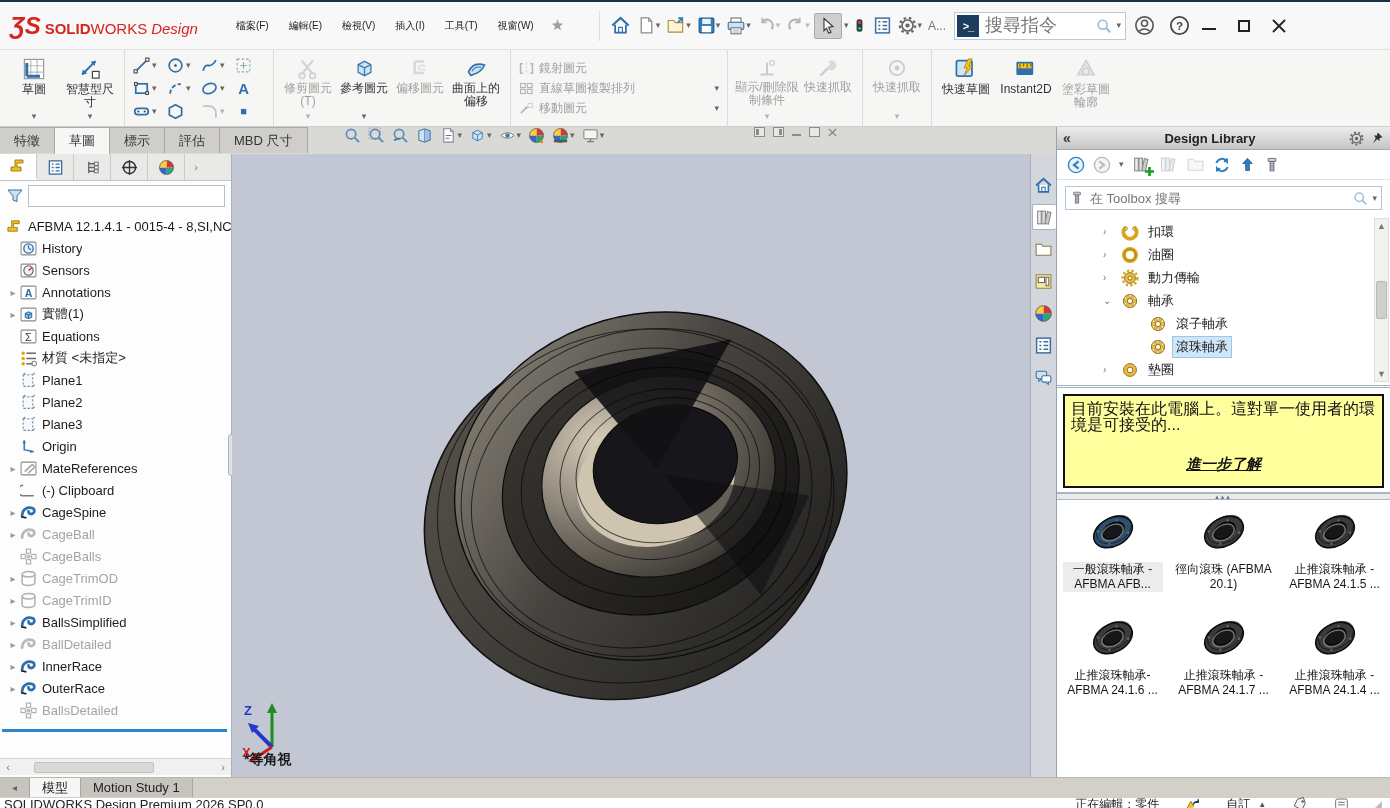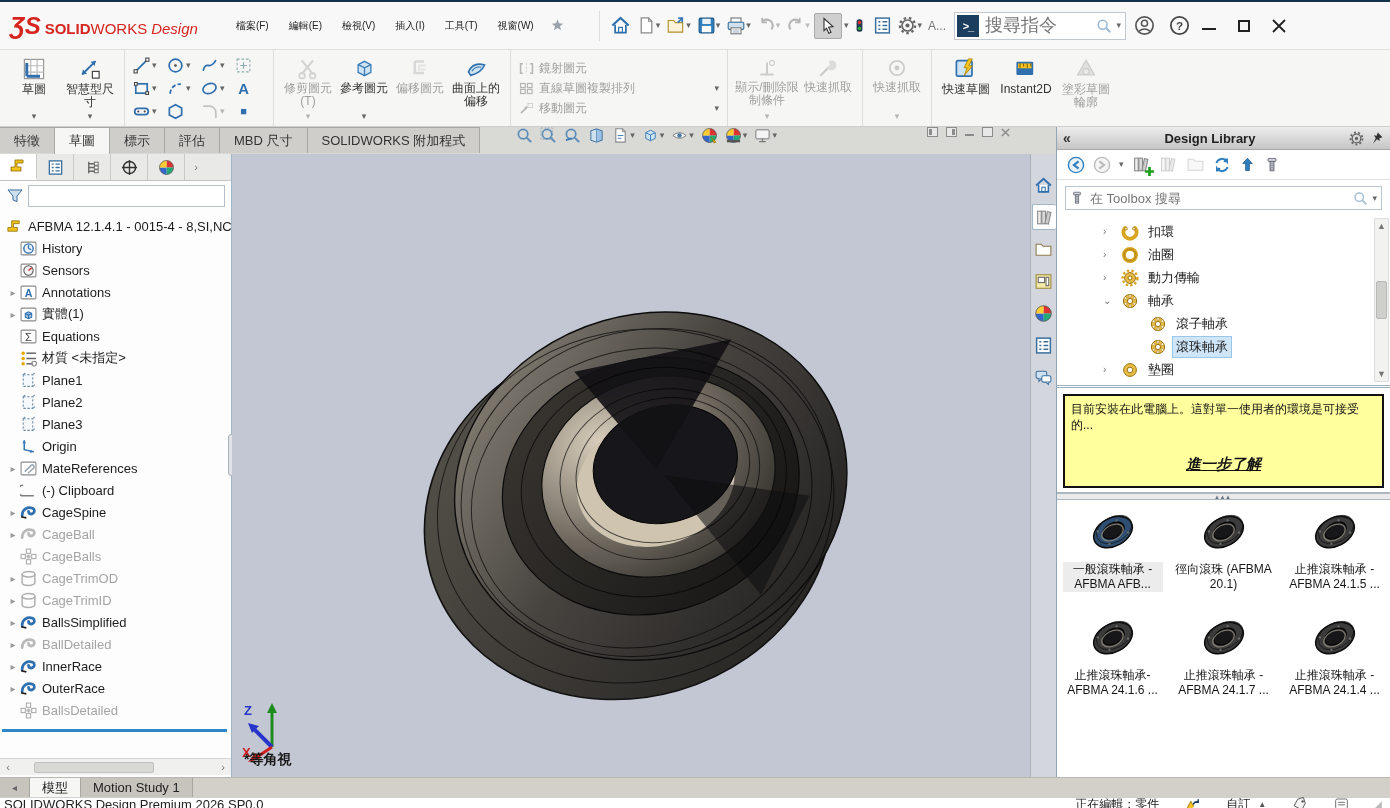--- a/index.html
+++ b/index.html
@@ -79,21 +79,21 @@
   .dl-tree{position:relative;height:172px;font-size:13px;color:#1c1c1c;border-bottom:3px double #9fb0bd;padding-top:4px}
   .dlrow{display:flex;align-items:center;height:23px;padding-left:46px;gap:6px;white-space:nowrap}
   .dlrow .aw{width:12px;color:#777;font-size:10px;flex:0 0 12px}
   .dlrow.child{padding-left:92px}
   .dlrow.sel .lbltxt{background:#cfe6f9;outline:1px solid #9cc6e8}
   .dlrow .lbltxt{padding:1px 3px}
   .dl-scroll{position:absolute;right:1px;top:2px;width:15px;height:164px;background:#f2f2f0;border:1px solid #ddd;display:flex;flex-direction:column;align-items:center;justify-content:space-between;font-size:9px;color:#777;padding:2px 0}
   .dl-scroll .sth{width:11px;height:38px;background:#cfcfcc;border:1px solid #b8b8b6;border-radius:2px}
   .toolbox-msg{margin:6px 6px 4px 6px;border:2px solid #111;background:#ffff9e;padding:4px 6px;text-align:center}
   .toolbox-msg .t{font-size:13px;color:#222}
-  .toolbox-msg .b{font-size:12px;color:#111;text-align:left;line-height:16px;margin-top:1px}
+  .toolbox-msg .b{font-size:16px;color:#111;text-align:left;line-height:16px;margin-top:1px}
   .toolbox-msg .lk{display:inline-block;margin:22px 0 8px 0;font-size:15px;font-weight:bold;font-style:italic;text-decoration:underline;color:#111}
   .tp-split{height:8px;border-top:2px solid #aeb6bd;border-bottom:1px solid #aeb6bd;display:flex;align-items:center;justify-content:center;color:#6a7682;font-size:7px;letter-spacing:2px;background:#e8eaec}
   .thumbs{flex:1;background:#fff;display:grid;grid-template-columns:repeat(3,1fr);align-content:start;padding-top:6px;row-gap:20px}
   .tcell{display:flex;flex-direction:column;align-items:center;gap:4px}
   .tcell .cap{font-size:12px;line-height:15px;text-align:center;color:#161616;width:100px}
   .tcell.sel .cap{background:#ececec}
   
   #doctabs{left:0;top:775px;width:1390px;height:20px;background:#d3d0c9;display:flex;align-items:stretch;border-top:1px solid #b9b6af}
   .dtab{display:flex;align-items:center;padding:0 12px;font-size:13px;color:#222;background:#c7c4bd;border-right:1px solid #a9a69f}
   .dtab.active{background:#f6f6f5;font-weight:400}
@@ -707,21 +707,20 @@
     </div>
     <span class="collapse-arrow">⌃</span>
   </div>
 
   <div id="tabrow" class="abs">
     <span class="ctab">特徵</span>
     <span class="ctab active">草圖</span>
     <span class="ctab">標示</span>
     <span class="ctab">評估</span>
     <span class="ctab">MBD 尺寸</span>
-    <span class="ctab">SOLIDWORKS 附加程式</span>
     <div class="hud">
       <span class="hudbtn">
           <svg width="17" height="17" viewBox="0 0 18 18">
             <use href="#sym-mag"></use>
           </svg>
         </span>
       <span class="hudbtn">
           <svg width="17" height="17" viewBox="0 0 18 18">
             <rect x="1" y="1" width="12" height="12" fill="none" stroke="#9ab" stroke-dasharray="2 1.6"></rect>
             <use href="#sym-mag"></use>

